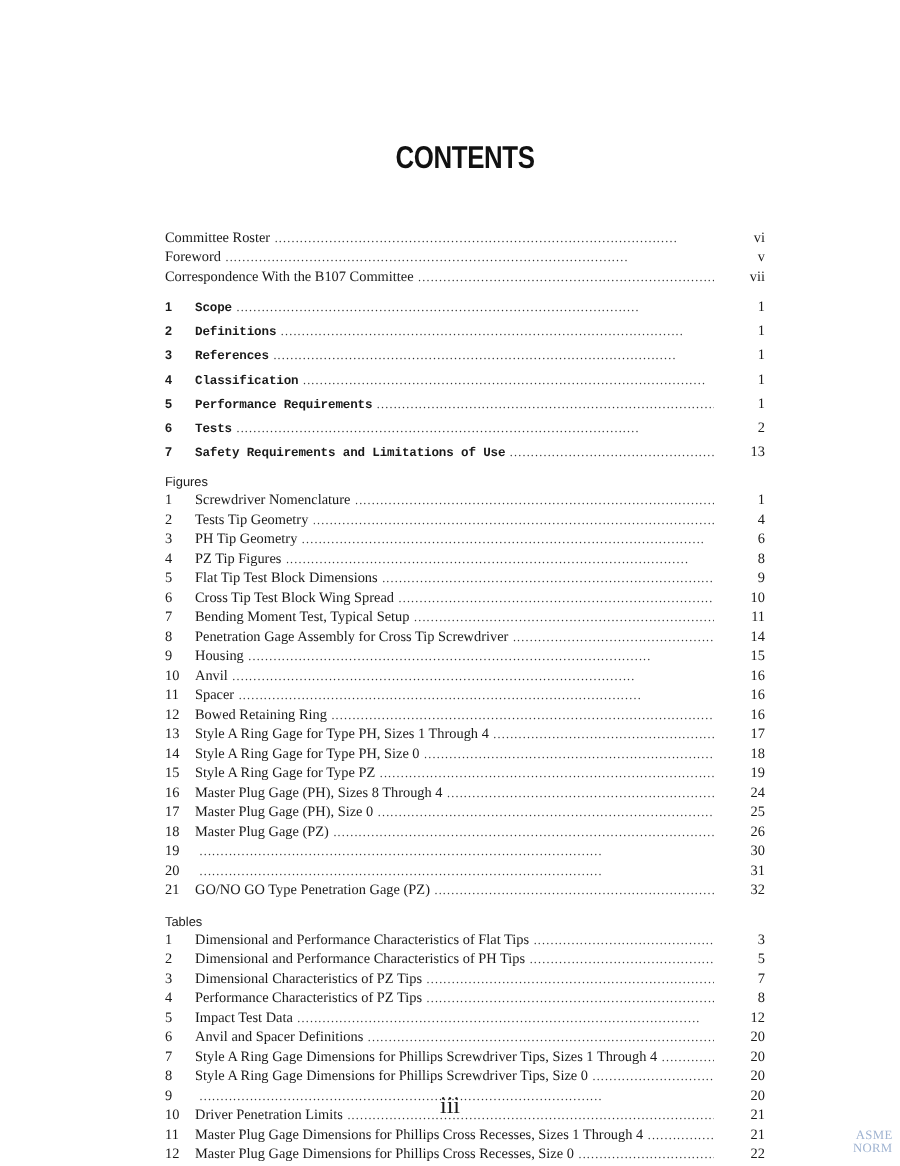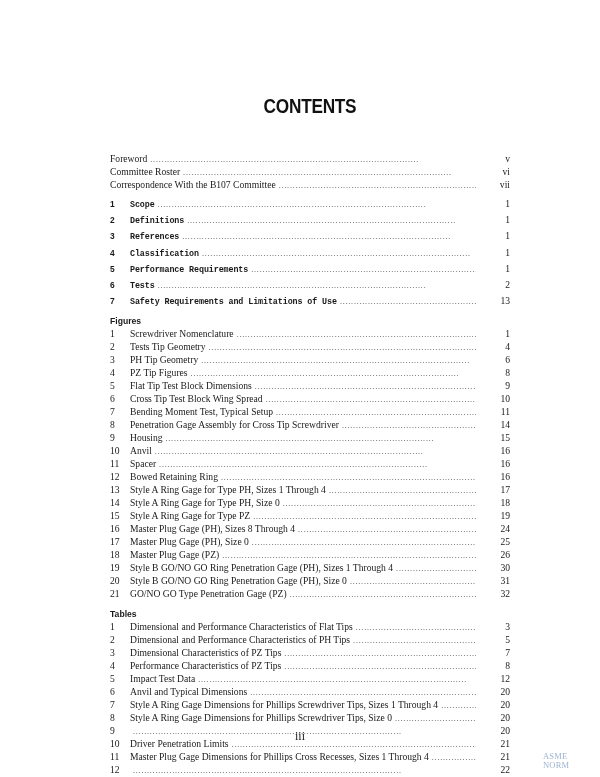--- a/index.html
+++ b/index.html
@@ -29,50 +29,50 @@
       content: ". . . . . . . . . . . . . . . . . . . . . . . . . . . . . . . . . . . . . . . . . . . . . . . . . . . . . . . . . . . . . . . . . . . . . . . . . . . . . . . . . . . . . . . . . . . . . . . .";
       letter-spacing: -0.6px;
     }
     .row .page { flex: 0 0 24px; text-align: right; }
     .row.sec { height: 16.2px; line-height: 16.2px; }
     .row.sec .num, .row.sec .label {
       font-family: "Liberation Sans", sans-serif; font-weight: bold; font-size: 8.4px;
     }
     .row.sec .label { letter-spacing: -0.1px; font-family: Liberation Mono, monospace; }
     .heading {
-      font-family: "Liberation Sans", sans-serif; font-weight: bold; font-size: 8.6px;
+      font-family: "Liberation Sans", sans-serif; font-weight: normal; font-size: 8.6px;
       height: 12px; line-height: 12px; margin-top: 6px;
     }
     .pagenum {
       position: absolute; top: 729px; left: 0; width: 600px; text-align: center;
-      font-size: 12px;
+      font-size: 16px;
     }
     .watermark {
-      position: absolute; left: 543px; top: 752px; width: 52px; text-align: left;
+      position: absolute; left: 543px; top: 752px; width: 52px; text-align: right;
       font-family: "Liberation Serif", serif; color: #9fb3d1; font-size: 8.5px;
       letter-spacing: 0.2px; line-height: 9px;
     }
     .watermark .sub { display: block; font-size: 3px; line-height: 4px; color: #c3d0e3; }
   </style>
 </head>
 <body>
 
 <div class="title">CONTENTS</div>
 
 <div class="toc">
   <div id="front">
       <div class="row">
+        <span class="label">Committee Roster</span>
+        <span class="dots"></span>
+        <span class="page">vi</span>
+      </div>
+      <div class="row">
         <span class="label">Foreword</span>
         <span class="dots"></span>
         <span class="page">v</span>
-      </div>
-      <div class="row">
-        <span class="label">Committee Roster</span>
-        <span class="dots"></span>
-        <span class="page">vi</span>
       </div>
       <div class="row">
         <span class="label">Correspondence With the B107 Committee</span>
         <span class="dots"></span>
         <span class="page">vii</span>
       </div>
     </div>
   <div id="sections" style="margin-top:5px">
       <div class="row sec">
         <span class="num">1</span>
@@ -222,27 +222,25 @@
         <span class="page">25</span>
       </div>
       <div class="row">
         <span class="num">18</span>
         <span class="label">Master Plug Gage (PZ)</span>
         <span class="dots"></span>
         <span class="page">26</span>
       </div>
       <div class="row">
         <span class="num">19</span>
-        <span class="label">Style B GO/NO GO Ring Penetration Gage (PH), Sizes 1 Through 4</span>
         <span class="dots"></span>
         <span class="page">30</span>
       </div>
       <div class="row">
         <span class="num">20</span>
-        <span class="label">Style B GO/NO GO Ring Penetration Gage (PH), Size 0</span>
         <span class="dots"></span>
         <span class="page">31</span>
       </div>
       <div class="row">
         <span class="num">21</span>
         <span class="label">GO/NO GO Type Penetration Gage (PZ)</span>
         <span class="dots"></span>
         <span class="page">32</span>
       </div>
     </div>
@@ -273,21 +271,21 @@
         <span class="page">8</span>
       </div>
       <div class="row">
         <span class="num">5</span>
         <span class="label">Impact Test Data</span>
         <span class="dots"></span>
         <span class="page">12</span>
       </div>
       <div class="row">
         <span class="num">6</span>
-        <span class="label">Anvil and Typical Dimensions</span>
+        <span class="label">Anvil and Spacer Definitions</span>
         <span class="dots"></span>
         <span class="page">20</span>
       </div>
       <div class="row">
         <span class="num">7</span>
         <span class="label">Style A Ring Gage Dimensions for Phillips Screwdriver Tips, Sizes 1 Through 4</span>
         <span class="dots"></span>
         <span class="page">20</span>
       </div>
       <div class="row">
@@ -308,20 +306,21 @@
         <span class="page">21</span>
       </div>
       <div class="row">
         <span class="num">11</span>
         <span class="label">Master Plug Gage Dimensions for Phillips Cross Recesses, Sizes 1 Through 4</span>
         <span class="dots"></span>
         <span class="page">21</span>
       </div>
       <div class="row">
         <span class="num">12</span>
+        <span class="label">Master Plug Gage Dimensions for Phillips Cross Recesses, Size 0</span>
         <span class="dots"></span>
         <span class="page">22</span>
       </div>
     </div>
 </div>
 
 <div class="pagenum">iii</div>
 
 <div class="watermark">
   <span>ASME NORM</span>

